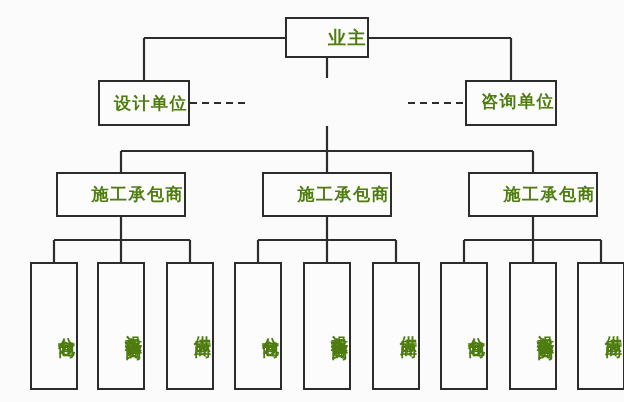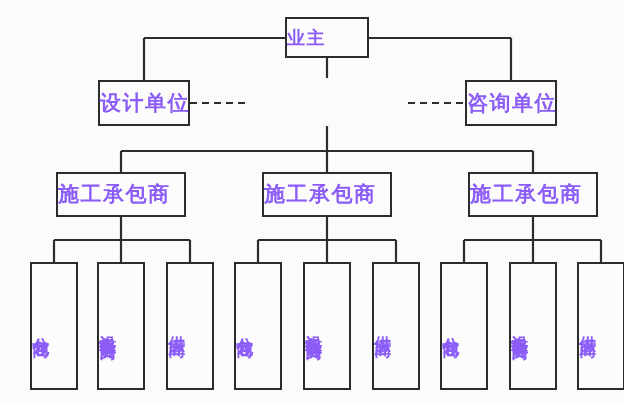--- a/index.html
+++ b/index.html
@@ -28,35 +28,35 @@
     height: 402px;
     pointer-events: none;
   }
   .node {
     position: absolute;
     box-sizing: border-box;
     border: 2px solid #2c2c2c;
     background: #fcfcfc;
     display: flex;
     align-items: center;
-    justify-content: flex-start;
-    color: #8b5cf6;
+    justify-content: flex-end;
+    color: #4d7c0f;
     letter-spacing: 1px;
     z-index: 3;
   }
   .node .label {
     display: block;
     line-height: 1.08;
     text-align: center;
     font-weight: 600;
   }
   
   .node.h .label {
     writing-mode: horizontal-tb;
-    font-size: 21px;
+    font-size: 17px;
     letter-spacing: 1.5px;
     white-space: nowrap;
   }
   
   .node.v {
     align-items: center;
   }
   .node.v .label {
     writing-mode: vertical-rl;
     text-orientation: upright;
@@ -117,21 +117,21 @@
 
   <div class="node h owner" style="left:285px; top:17px; width:84px; height:41px;">
     <span class="label">业主</span>
   </div>
 
   <div class="node h" style="left:98px; top:80px; width:92px; height:46px;">
     <span class="label">设计单位</span>
   </div>
 
 
-  <div class="node h" style="left:465px; top:80px; width:92px; height:46px;">
+  <div class="node h" style="left:465px; top:80px; width:92px; height:46px;font-family:Liberation Mono, monospace;">
     <span class="label">咨询单位</span>
   </div>
 
   <div class="node h" style="left:56px; top:172px; width:130px; height:45px;">
     <span class="label">施工承包商</span>
   </div>
 
   <div class="node h" style="left:262px; top:172px; width:130px; height:45px;">
     <span class="label">施工承包商</span>
   </div>

